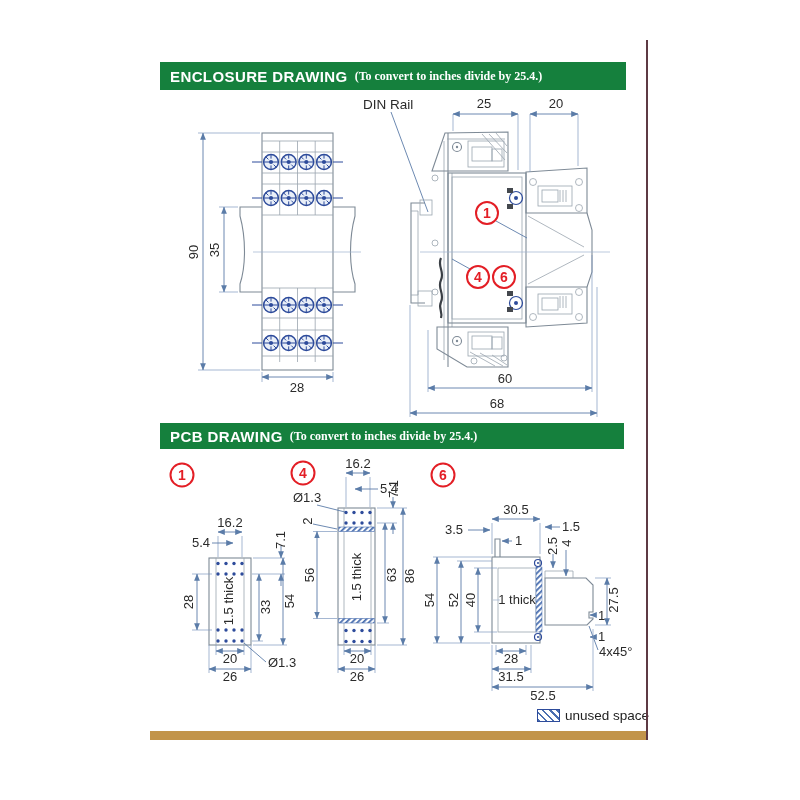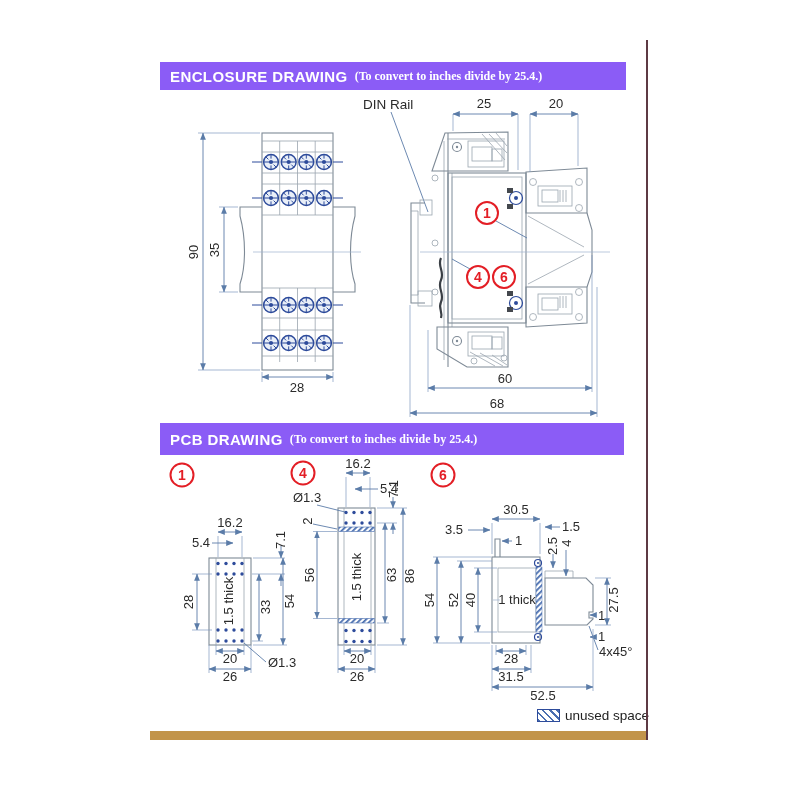--- a/index.html
+++ b/index.html
@@ -1,23 +1,23 @@
 <!DOCTYPE html>
 <html><head>
 <meta charset="utf-8">
 <style>
   html,body{margin:0;padding:0;background:#fff;}
   .page{position:relative;width:800px;height:800px;background:#fff;overflow:hidden;
         font-family:"Liberation Sans",sans-serif;}
-  .title-bar{position:absolute;background:#8b5cf6;color:#fff;display:flex;align-items:center;
+  .title-bar{position:absolute;background:#15803d;color:#fff;display:flex;align-items:center;
              padding-left:10px;box-sizing:border-box;white-space:nowrap;}
   .title-bar .t1{font-weight:bold;font-size:15px;letter-spacing:.4px;}
   .title-bar .t2{font-weight:bold;font-size:12px;margin-left:7px;font-family:Liberation Serif, serif;}
   .bar-enclosure{left:160px;top:62px;width:466px;height:28px;}
-  .bar-pcb{left:160px;top:423px;width:464px;height:32px;}
+  .bar-pcb{left:160px;top:423px;width:464px;height:26px;}
   .bottom-bar{position:absolute;left:150px;top:731px;width:497px;height:9px;background:#C2944A;}
   .right-rule{position:absolute;left:646px;top:40px;width:2px;height:700px;background:#5E3A44;}
   .legend{position:absolute;left:537px;top:708px;display:flex;align-items:center;}
   .legend .swatch{width:21px;height:11px;border:1px solid #2D4B9B;
      background:repeating-linear-gradient(45deg,#4A6FB0 0 2px,#ffffff 2px 5px);}
   .legend .lab{font-size:13.5px;color:#222;margin-left:5px;}
   svg.drawing{position:absolute;left:0;top:0;}
   svg text{font-family:"Liberation Sans",sans-serif;font-size:13px;fill:#2B2B2B;}
   .tm{text-anchor:middle}.ts{text-anchor:start}.te{text-anchor:end}
   .ol{stroke:#7E8A96;fill:none;stroke-width:1.1}

